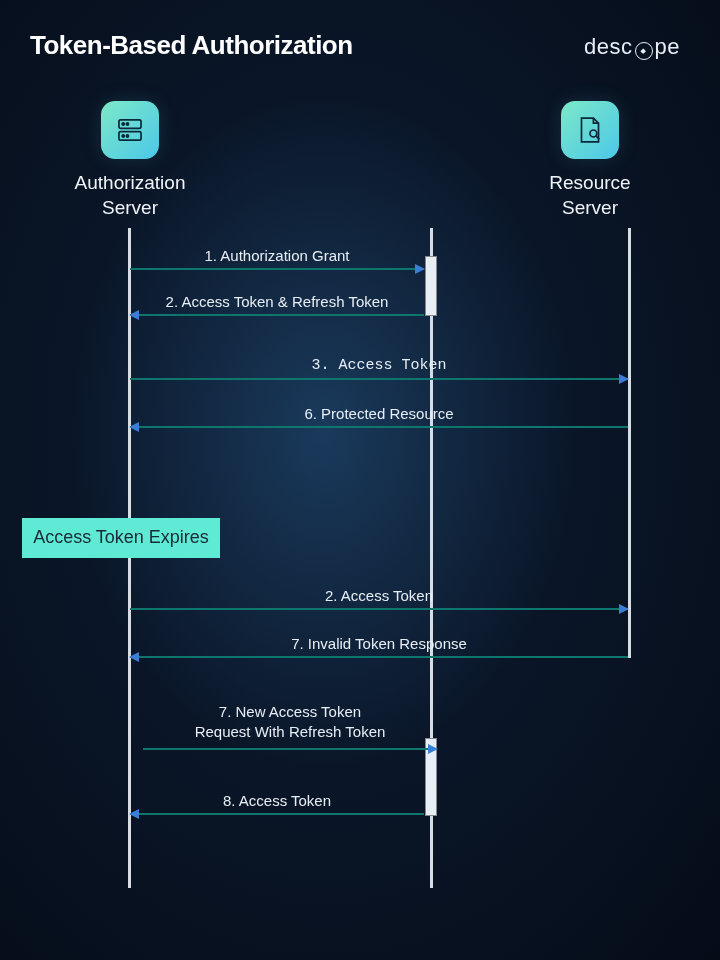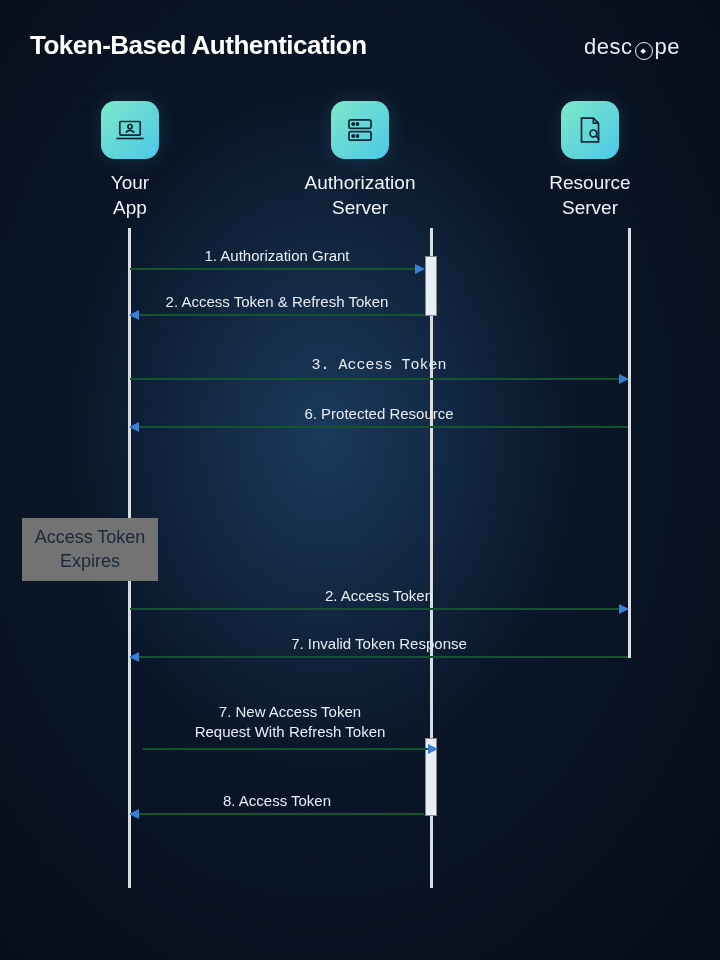--- a/index.html
+++ b/index.html
@@ -60,75 +60,64 @@
       height: 660px;
     }
     .lifeline {
       position: absolute; top: 0; bottom: 0; width: 3px;
       background: #d8dde3;
     }
     .ll-app  { left: 128px; }
     .ll-auth { left: 430px; }
     .ll-res  { left: 628px; height: 430px; }
     .arrow {
-      position: absolute; height: 2px; background: #14532d;
+      position: absolute; height: 2px; background: #0f766e;
     }
     .arrow .head {
       position: absolute; top: -4px; width: 0; height: 0;
       border-top: 5px solid transparent;
       border-bottom: 5px solid transparent;
     }
     .arrow.right .head { right: -1px; border-left: 10px solid #3a7fd5; }
     .arrow.left  .head { left: -1px; border-right: 10px solid #3a7fd5; }
     .arrow-label {
       position: absolute; width: 100%; text-align: center;
       bottom: 6px; font-size: 15px; color: #e8eef5;
       white-space: nowrap; left: 50%; transform: translateX(-50%);
     }
     .activation {
       position: absolute; width: 12px; background: #e8eef5;
       left: 425px; border: 1px solid #888;
     }
     .expire-box {
       position: absolute;
       left: 22px; top: 290px;
-      width: 136px; padding: 8px 6px;
-      background: #737373; color: #1a2838;
+      width: 198px; padding: 8px 6px;
+      background: #5eead4; color: #1a2838;
       font-size: 18px; text-align: center;
       line-height: 1.3;
       z-index: 5;
     }
     .multiline { line-height: 1.35; bottom: 8px; }
   </style>
 </head>
 <body>
 
 <div class="header">
   <div class="title-block">
-    <div class="title">Token-Based Authentication</div>
+    <div class="title">Token-Based Authorization</div>
   </div>
   <div class="brand">
     <span>desc</span>
       <span class="brand-o"></span>
       <span>pe</span>
   </div>
 </div>
 
 <div class="actors">
-  <div class="actor">
-    <div class="actor-icon">
-      <svg viewBox="0 0 40 40" fill="none" stroke="#0a2838" stroke-width="2">
-        <rect x="8" y="10" width="24" height="16" rx="1"></rect>
-        <path d="M4 30 h32"></path>
-        <circle cx="20" cy="16" r="2.5"></circle>
-        <path d="M15 23 q5 -5 10 0"></path>
-      </svg>
-    </div>
-    <div class="actor-label">Your<br>App</div>
-  </div>
   <div class="actor">
     <div class="actor-icon">
       <svg viewBox="0 0 40 40" fill="none" stroke="#0a2838" stroke-width="2">
         <rect x="7" y="8" width="26" height="10" rx="2"></rect>
         <rect x="7" y="22" width="26" height="10" rx="2"></rect>
         <circle cx="12" cy="13" r="1.3" fill="#0a2838"></circle>
         <circle cx="17" cy="13" r="1.3" fill="#0a2838"></circle>
         <circle cx="12" cy="27" r="1.3" fill="#0a2838"></circle>
         <circle cx="17" cy="27" r="1.3" fill="#0a2838"></circle>
       </svg>

